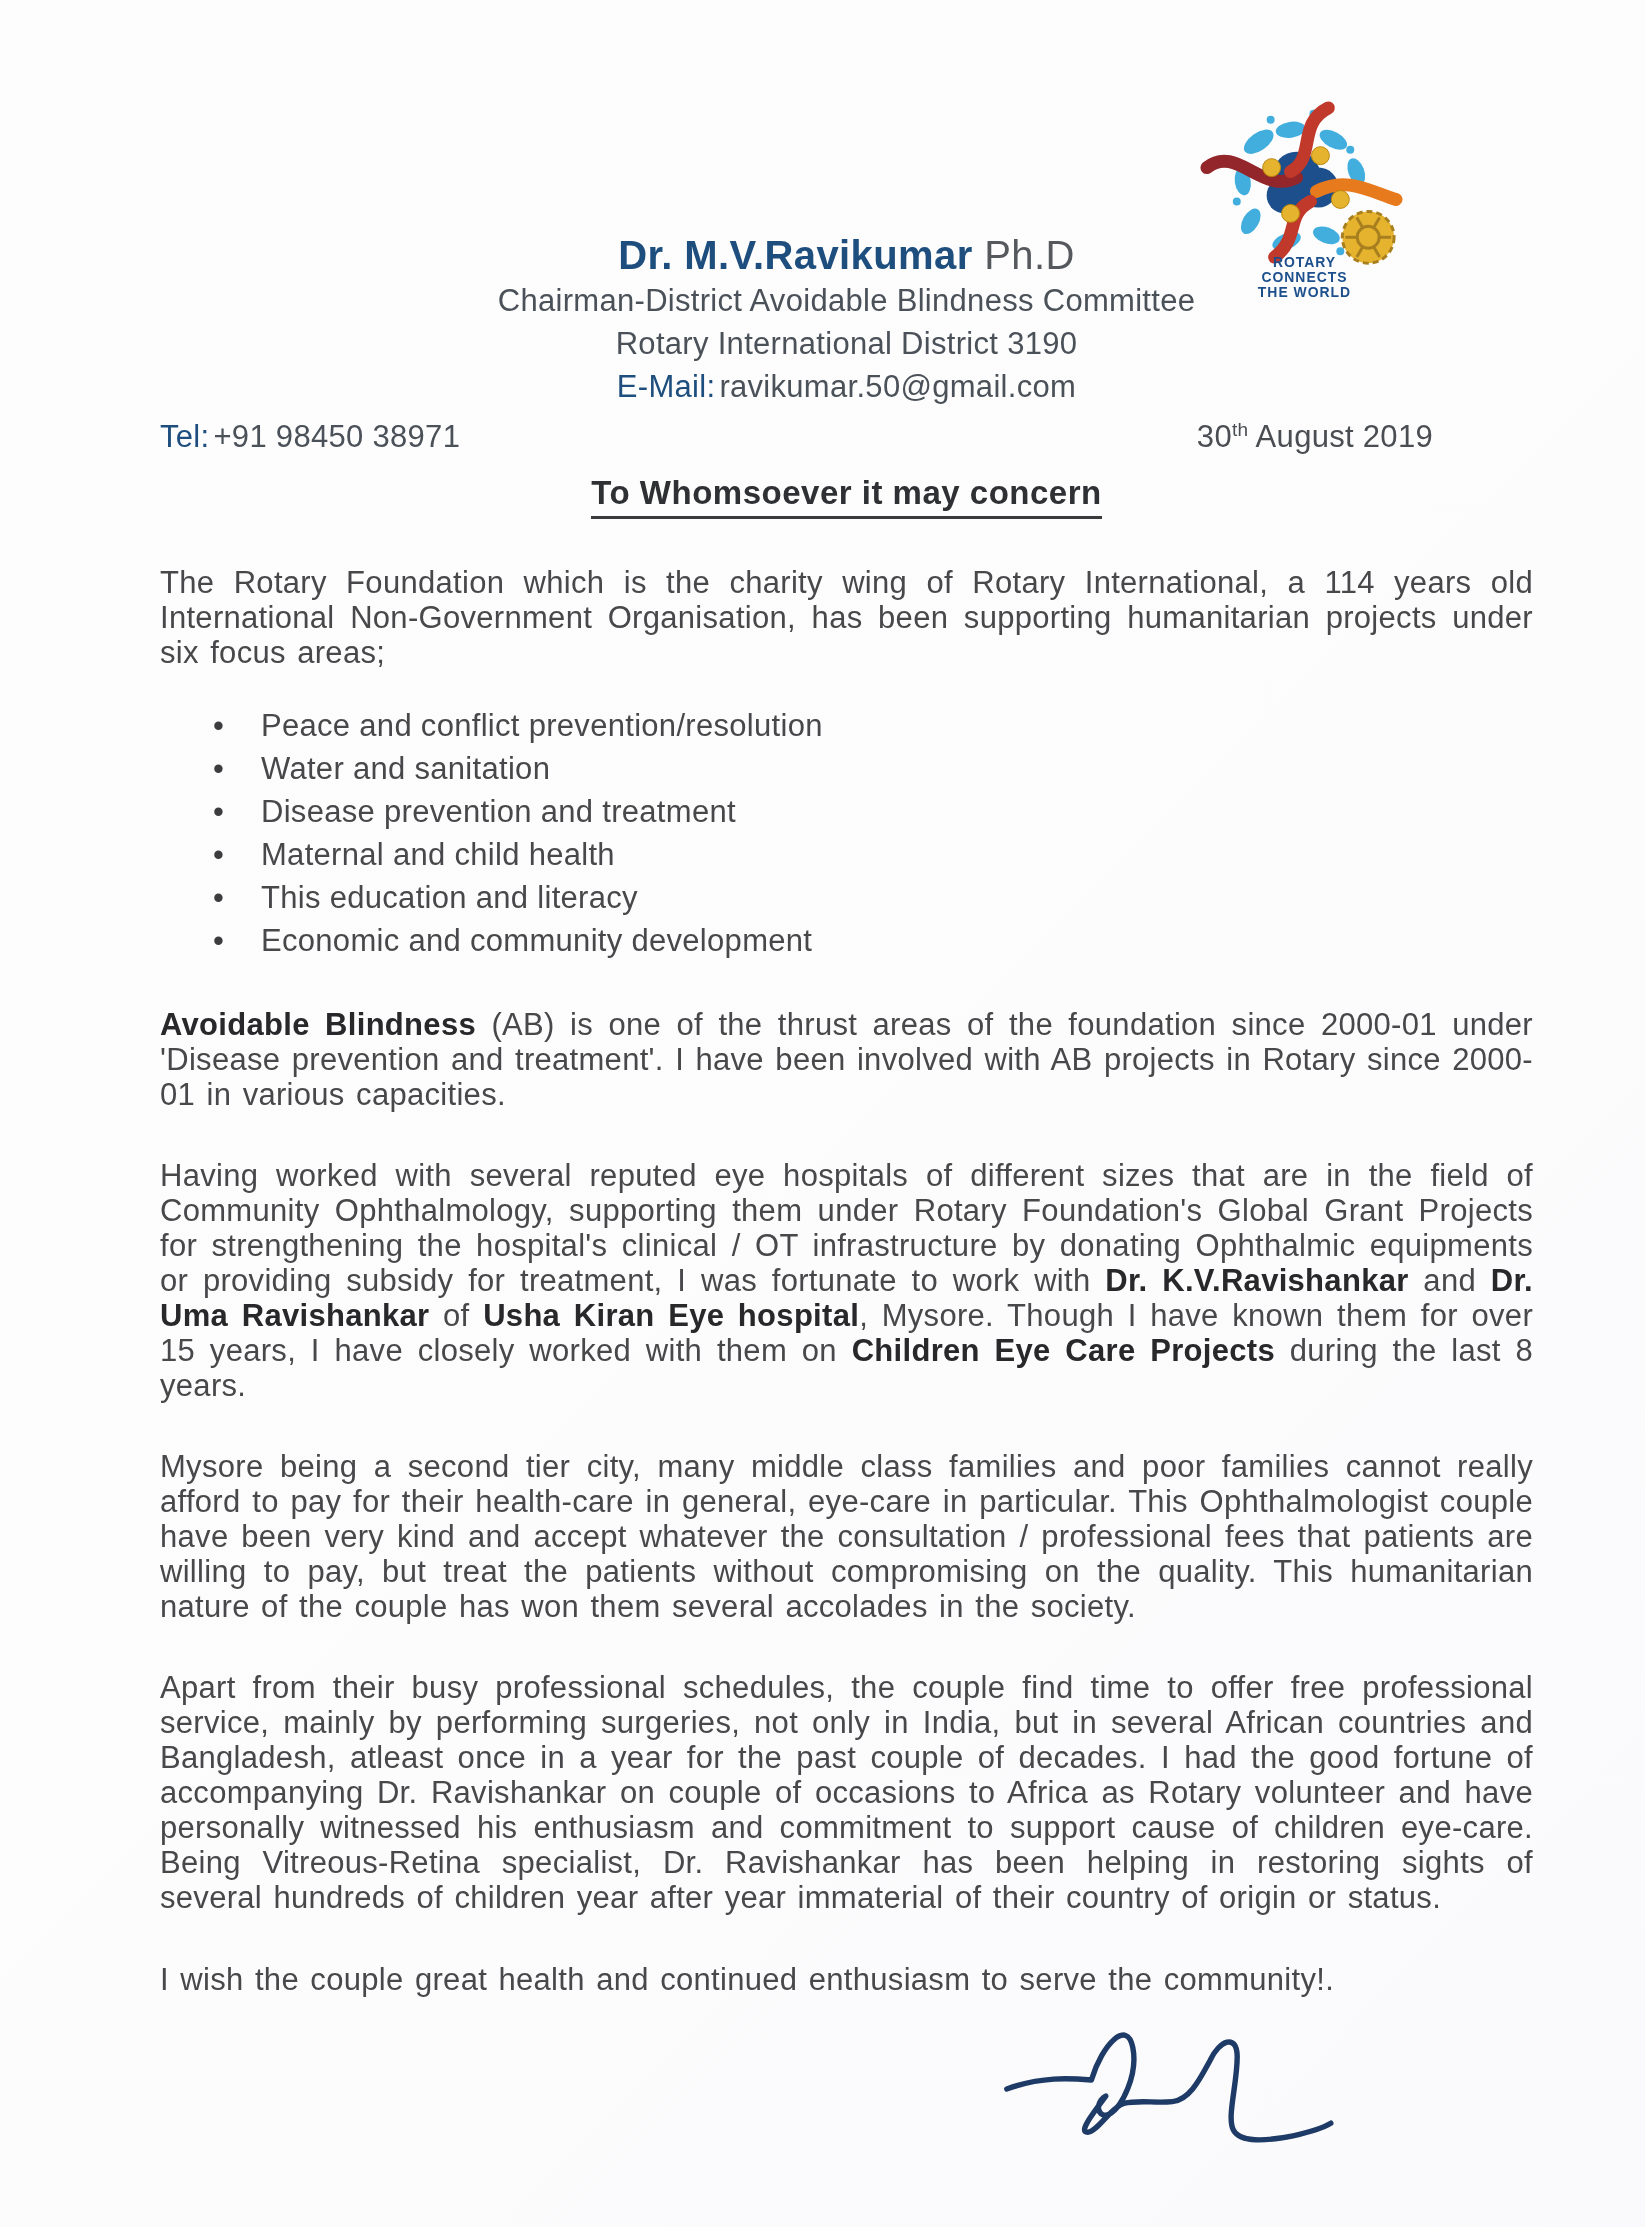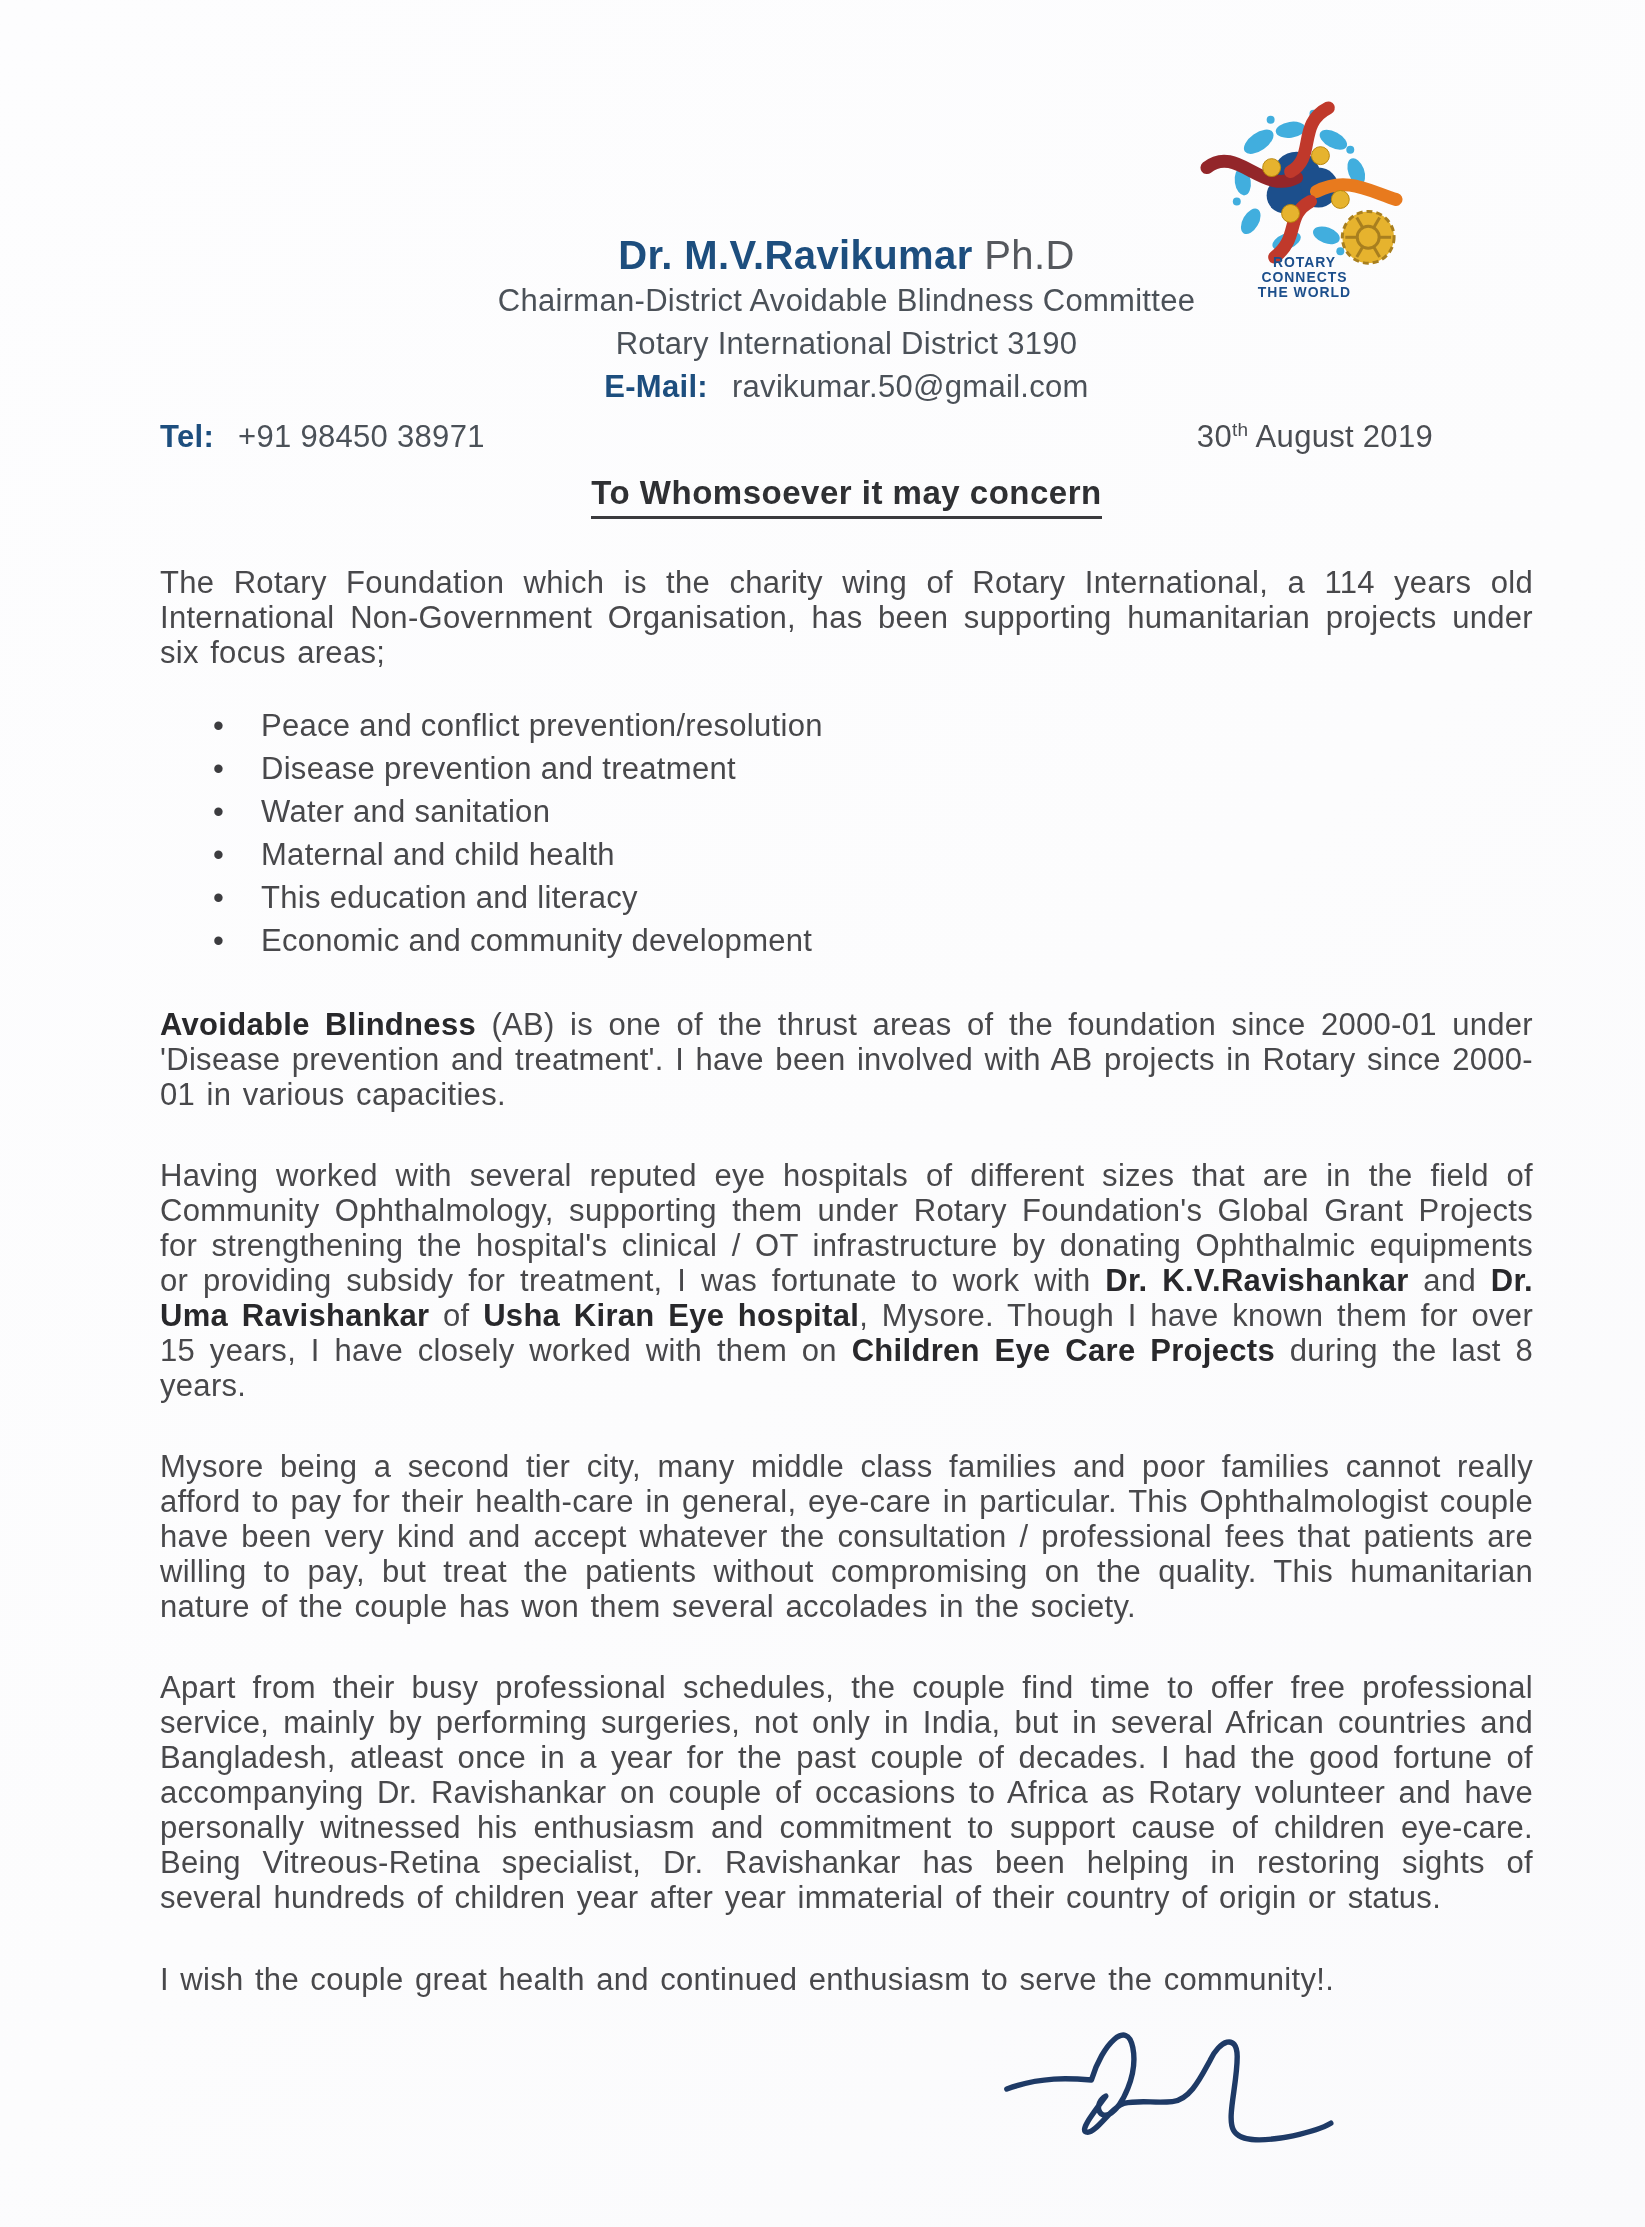--- a/index.html
+++ b/index.html
@@ -23,21 +23,21 @@
   }
   .content{padding:0 113px 0 160px;}
   
   .logo-wrap{position:absolute;top:80px;left:1179px;width:249px;height:219px;}
   .letterhead{padding-top:231px;text-align:center;}
   .name-line{font-size:40px;line-height:48px;letter-spacing:0.4px;}
   .name-line .name{font-weight:bold;color:var(--accent_navy,#1d4e7e);}
   .name-line .suffix{color:#55585d;}
   .role-line{font-size:31px;line-height:43px;color:var(--header_gray,#4b5158);letter-spacing:0.3px;}
   .contact-line{font-size:31px;line-height:43px;color:var(--header_gray,#4b5158);letter-spacing:0.3px;}
-  .contact-line .lbl{font-weight:bold;color:var(--accent_navy,#1d4e7e);margin-right:24px;}
+  .contact-line .lbl{font-weight:normal;color:var(--accent_navy,#1d4e7e);margin-right:4px;}
   .tel-date-row{display:flex;justify-content:space-between;align-items:baseline;}
   .date{font-size:31px;color:#4a4d52;padding-right:100px;letter-spacing:0.3px;}
   .date sup{font-size:19px;}
   
   .title-row{text-align:center;margin-top:16px;}
   .title{
     display:inline-block;font-size:33px;font-weight:bold;color:var(--title_text,#2f3033);
     border-bottom:3px solid #3a3a3d;padding-bottom:4px;letter-spacing:0.5px;
   }
   
@@ -146,22 +146,22 @@
     </div>
 
     <div class="title-row">
       <span class="title">To Whomsoever it may concern</span>
     </div>
 
     <p class="para"><span>The Rotary Foundation which is the charity wing of Rotary International, a 114 years old International Non-Government Organisation, has been supporting humanitarian projects under six focus areas;</span></p>
 
     <ul class="focus-list">
         <li>Peace and conflict prevention/resolution</li>
+        <li>Water and sanitation</li>
         <li>Disease prevention and treatment</li>
-        <li>Water and sanitation</li>
         <li>Maternal and child health</li>
         <li>This education and literacy</li>
         <li>Economic and community development</li>
       </ul>
 
     <p class="para"><b>Avoidable Blindness</b><span> (AB) is one of the thrust areas of the foundation since 2000-01 under 'Disease prevention and treatment'. I have been involved with AB projects in Rotary since 2000-01 in various capacities.</span></p>
     <p class="para"><span>Having worked with several reputed eye hospitals of different sizes that are in the field of Community Ophthalmology, supporting them under Rotary Foundation's Global Grant Projects for strengthening the hospital's clinical / OT infrastructure by donating Ophthalmic equipments or providing subsidy for treatment, I was fortunate to work with </span><b>Dr. K.V.Ravishankar</b><span> and </span><b>Dr. Uma Ravishankar</b><span> of </span><b>Usha Kiran Eye hospital</b><span>, Mysore. Though I have known them for over 15 years, I have closely worked with them on </span><b>Children Eye Care Projects</b><span> during the last 8 years.</span></p>
     <p class="para"><span>Mysore being a second tier city, many middle class families and poor families cannot really afford to pay for their health-care in general, eye-care in particular. This Ophthalmologist couple have been very kind and accept whatever the consultation / professional fees that patients are willing to pay, but treat the patients without compromising on the quality. This humanitarian nature of the couple has won them several accolades in the society.</span></p>
     <p class="para"><span>Apart from their busy professional schedules, the couple find time to offer free professional service, mainly by performing surgeries, not only in India, but in several African countries and Bangladesh, atleast once in a year for the past couple of decades. I had the good fortune of accompanying Dr. Ravishankar on couple of occasions to Africa as Rotary volunteer and have personally witnessed his enthusiasm and commitment to support cause of children eye-care. Being Vitreous-Retina specialist, Dr. Ravishankar has been helping in restoring sights of several hundreds of children year after year immaterial of their country of origin or status.</span></p>
 

